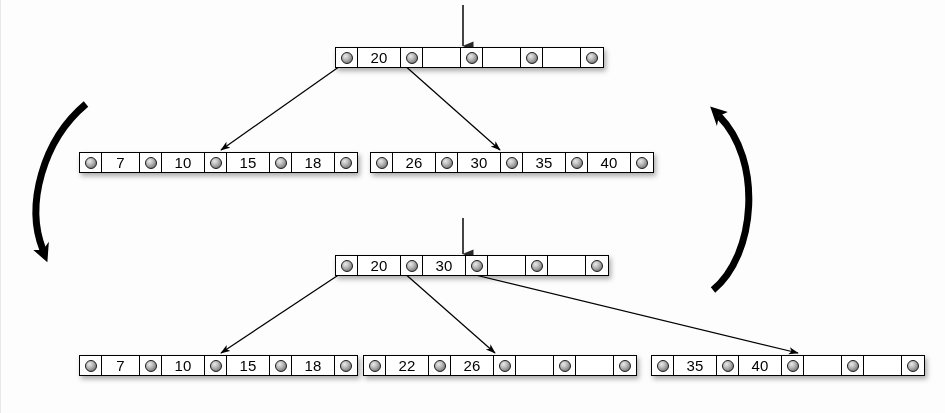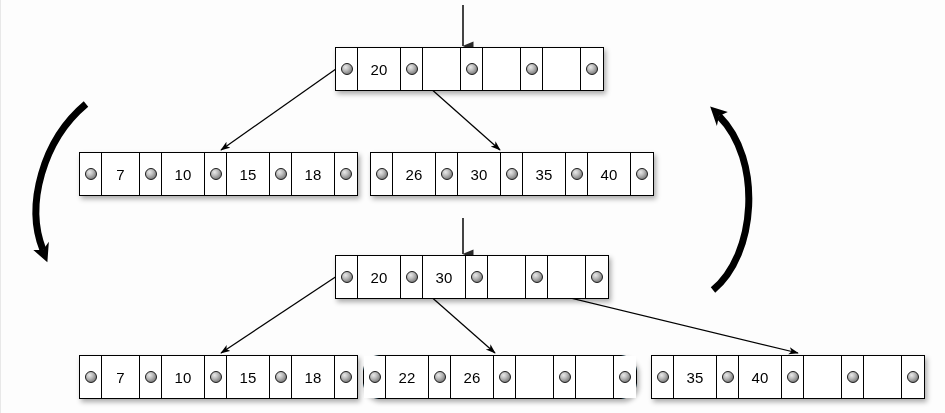--- a/index.html
+++ b/index.html
@@ -24,21 +24,21 @@
     left: 0; top: 0;
     width: 945px; height: 413px;
     pointer-events: none;
     z-index: 5;
   }
 
   
   .node {
     position: absolute;
     display: flex;
-    height: 44px;
+    height: 21px;
     background: #0ea5e9;
     border: 1.6px solid #000000;
     box-sizing: border-box;
     box-shadow: 2px 3px 5px rgba(0,0,0,0.33);
     z-index: 10;
   }
   .cell {
     box-sizing: border-box;
     border-right: 1.6px solid #000000;
     display: flex;
@@ -210,21 +210,21 @@
         </div>
         <div class="cell val wide">15</div>
         <div class="cell ptr">
           <span class="dot"></span>
         </div>
         <div class="cell val wide">18</div>
         <div class="cell ptr">
           <span class="dot"></span>
         </div>
       </div>
-      <div class="node" style="left: 362px; top: 355px; border-radius: 16px;">
+      <div class="node" style="left: 362px; top: 355px;">
         <div class="cell ptr">
           <span class="dot"></span>
         </div>
         <div class="cell val wide">22</div>
         <div class="cell ptr">
           <span class="dot"></span>
         </div>
         <div class="cell val wide">26</div>
         <div class="cell ptr">
           <span class="dot"></span>

